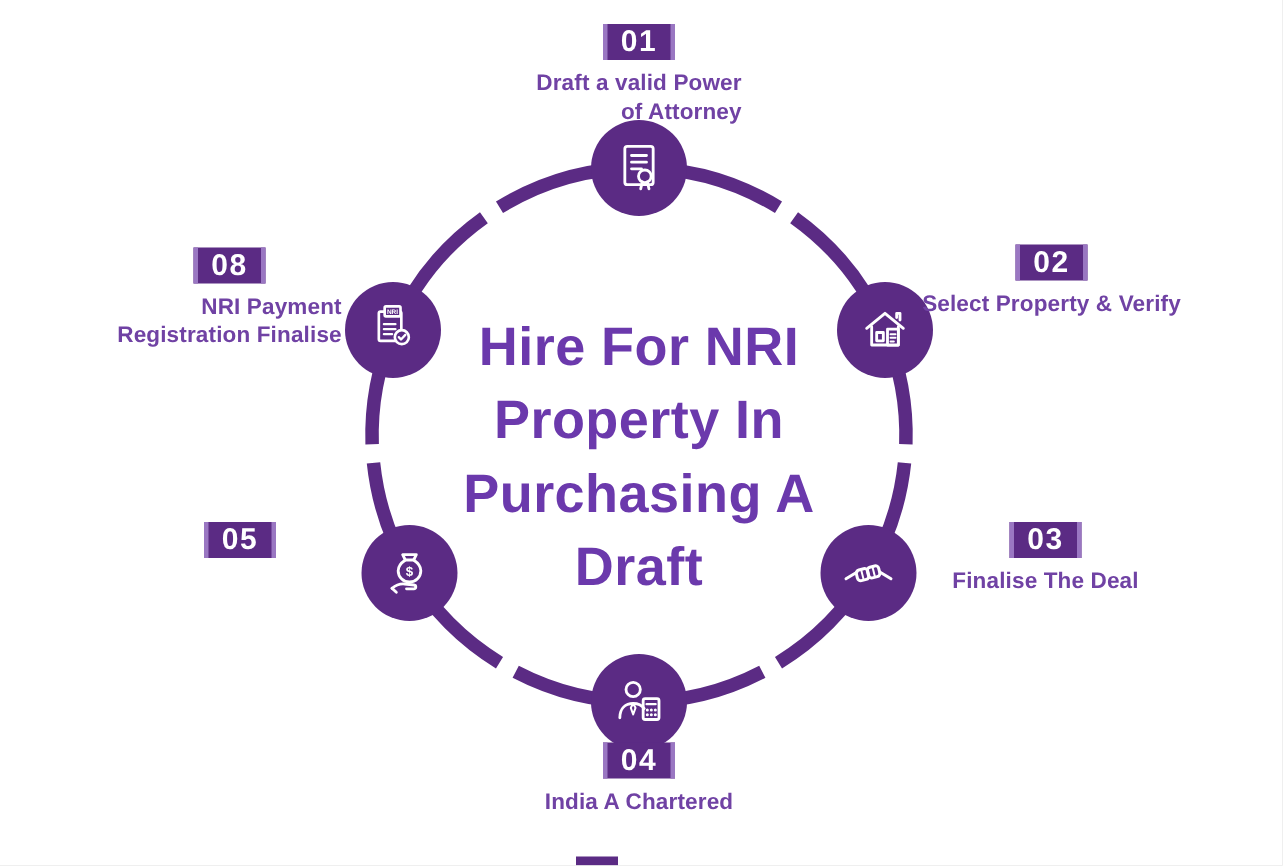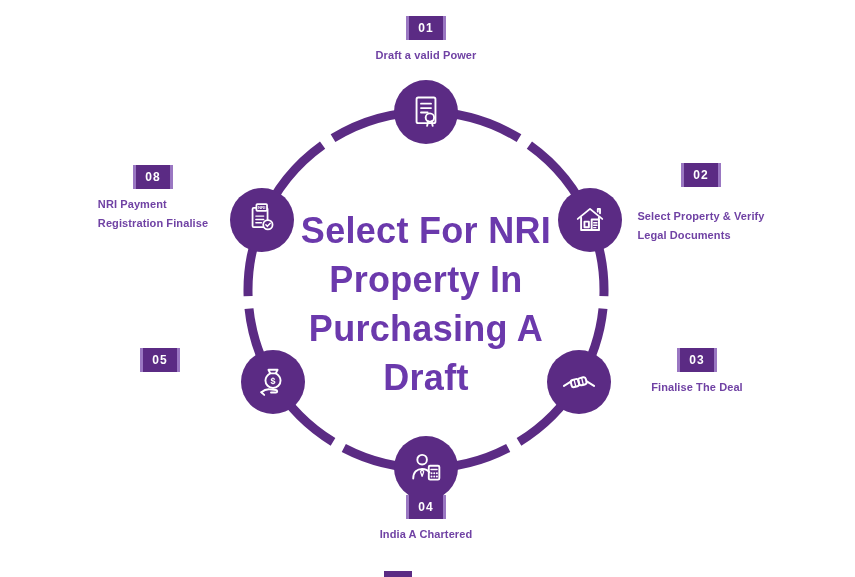--- a/index.html
+++ b/index.html
@@ -4,27 +4,27 @@
 <style>
   html,body{margin:0;padding:0;background:#f5f5f5;}
   .canvas{
     position:relative;width:855px;height:577px;background:#ffffff;
     outline:1px solid #cfcfcf;overflow:hidden;
     font-family:"Liberation Sans", sans-serif;
   }
   .ring-svg{position:absolute;left:0;top:0;}
   .step{position:absolute;display:flex;flex-direction:column;align-items:center;}
   .badge{
-    background:#5b2b84;color:#ffffff;font-weight:700;font-size:12px;
+    background:#5b2b84;color:#ffffff;font-weight:700;font-size:20px;
     padding:3px 9px;line-height:18px;letter-spacing:1px;
     border-left:3px solid #9a77c2;border-right:3px solid #9a77c2;
   }
   .label{
-    margin-top:6px;color:#7042a4;font-weight:700;font-size:11px;
-    line-height:19px;text-align:left;letter-spacing:0.1px;
+    margin-top:6px;color:#7042a4;font-weight:700;font-size:15px;
+    line-height:19px;text-align:right;letter-spacing:0.1px;
   }
   .title{
     position:absolute;left:276px;top:206px;width:300px;text-align:center;
     color:#6b39ac;font-weight:700;font-size:36px;line-height:49px;letter-spacing:0.3px;
   }
   .node-icon{position:absolute;width:40px;height:40px;}
   .node-icon svg{display:block;}
   .crop-mark{position:absolute;left:384px;top:571px;width:28px;height:6px;background:#5b2b84;}
 </style>
 </head>
@@ -125,28 +125,28 @@
       <path d="M12.5 14.5 h 7 M12.5 17.5 h 7 M12.5 20.5 h 5" stroke-width="1.3"></path>
       <circle cx="23.3" cy="22.3" r="4.2" fill="#5b2b84"></circle>
       <path d="M21.5 22.3 l 1.3 1.4 2.6 -2.8" stroke-width="1.4"></path>
     </svg>
   </div>
 
   <div class="step" style="left:321px;top:16px;width:210px;">
     <span class="badge">01</span>
     <div class="label">
       <div>Draft a valid Power</div>
+      <div>of Attorney</div>
     </div>
   </div>
 
-  <div class="step" style="left:596px;top:163px;width:210px;gap:14px;">
+  <div class="step" style="left:596px;top:163px;width:210px;">
     <span class="badge">02</span>
     <div class="label">
       <div>Select Property &amp; Verify</div>
-      <div>Legal Documents</div>
     </div>
   </div>
 
   <div class="step" style="left:592px;top:348px;width:210px;">
     <span class="badge">03</span>
     <div class="label">
       <div>Finalise The Deal</div>
       <div></div>
     </div>
   </div>
@@ -164,21 +164,21 @@
 
   <div class="step" style="left:47px;top:165px;width:212px;">
     <span class="badge">08</span>
     <div class="label">
       <div>NRI Payment</div>
       <div>Registration Finalise</div>
     </div>
   </div>
 
   <div class="title">
-    <div>Select For NRI</div>
+    <div>Hire For NRI</div>
     <div>Property In</div>
     <div>Purchasing A</div>
     <div>Draft</div>
   </div>
 
   <div class="crop-mark"></div>
 
 </div>
 
 </body></html>

